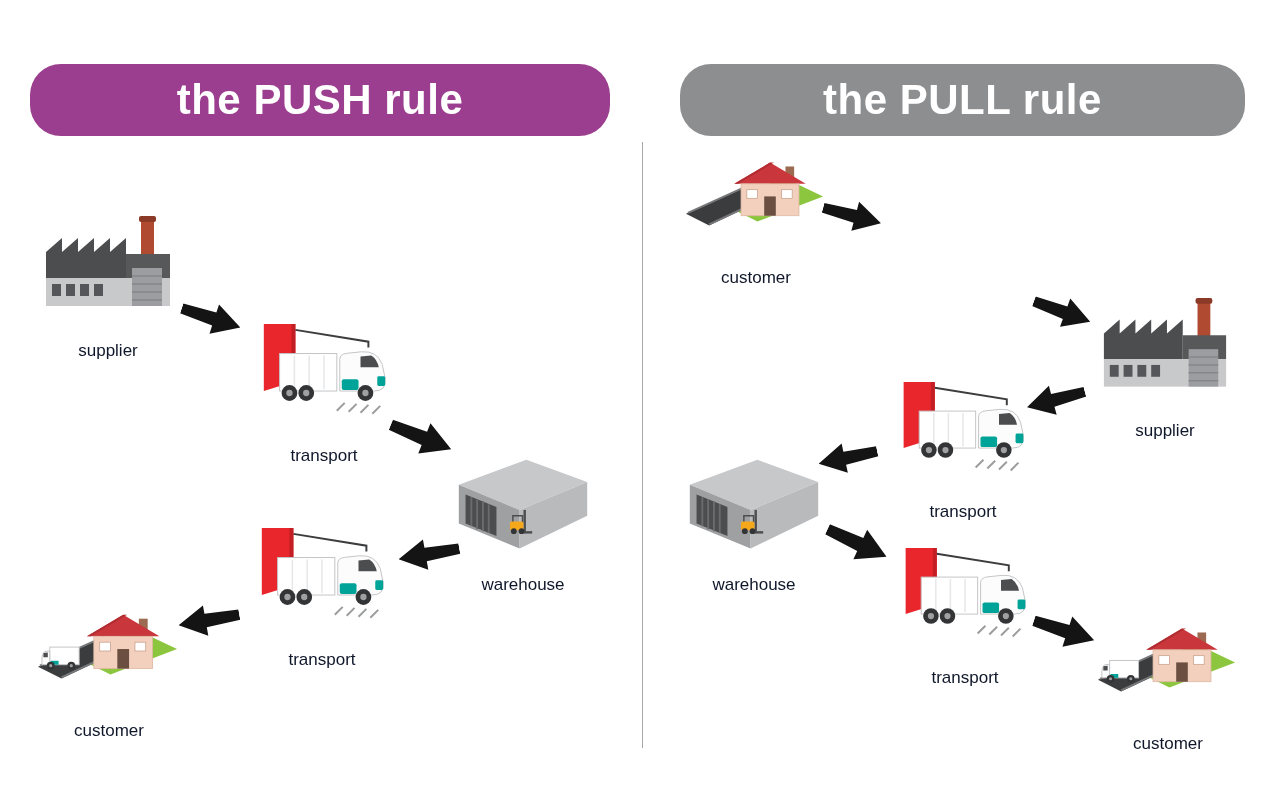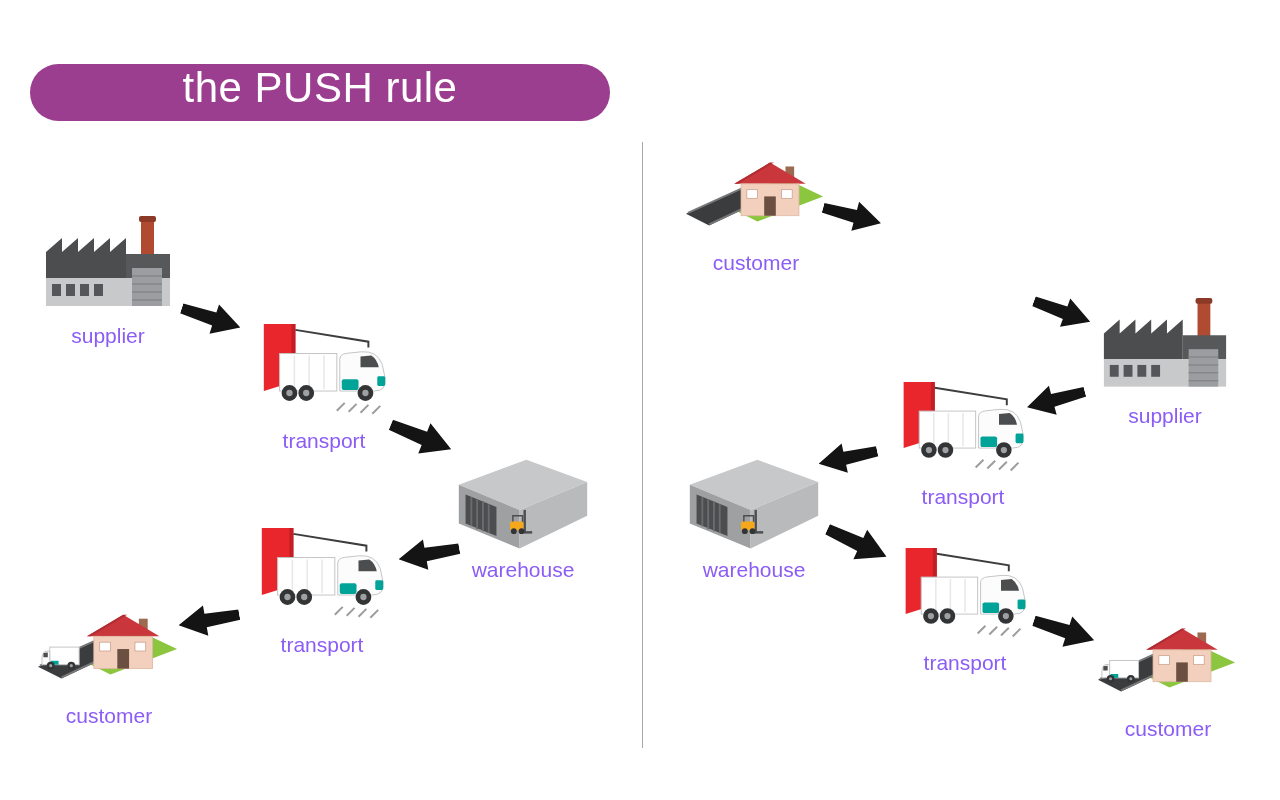--- a/index.html
+++ b/index.html
@@ -1,30 +1,30 @@
 <!DOCTYPE html>
 <html><head>
 <meta charset="utf-8">
 <style>
   * { margin:0; padding:0; box-sizing:border-box; }
   html,body { width:1280px; height:800px; background:#ffffff; overflow:hidden;
               font-family:"Liberation Sans", sans-serif; }
   .canvas { position:absolute; left:0; top:0; width:1280px; height:800px; background:#fff; }
 
-  .header { position:absolute; height:57px; border-radius:31px; display:flex;
-            justify-content:center; color:#fff;
-            font-size:42px; font-weight:400; letter-spacing:0.5px; }
+  .header { position:absolute; height:72px; border-radius:31px; display:flex;
+            align-items:center; justify-content:center; color:#fff;
+            font-size:42px; font-weight:700; letter-spacing:0.5px; }
   .header--push { left:30px;  top:64px; width:580px; background:#9c3e8f; }
   .header--pull { left:680px; top:64px; width:565px; background:#8d8e90; }
 
   .divider { position:absolute; left:642px; top:142px; width:1px; height:606px; background:#a6a7a9; }
 
   .node { position:absolute; display:flex; flex-direction:column; align-items:center; }
   .node svg.icon { display:block; width:100%; height:auto; }
-  .node .label { margin-top:2px; font-size:21px; color:#8b5cf6; white-space:nowrap; }
+  .node .label { margin-top:19px; font-size:17px; color:#0f172a; white-space:nowrap; }
 
   .arrow { position:absolute; }
 </style>
 </head>
 <body>
 
 <svg width="0" height="0" style="position:absolute" aria-hidden="true">
   <defs>
     <symbol id="sym-arrow" viewBox="0 0 72 42">
       <polygon points="0,15 40,13 40,3 72,21 40,39 40,29 0,27" fill="#141414"></polygon>
@@ -159,20 +159,23 @@
       <text transform="translate(15,44) rotate(16)" font-family="Liberation Sans, sans-serif" font-size="9" font-weight="bold" fill="#1b1b1b" letter-spacing="0.5">COMPANY</text>
     </symbol>
   </defs>
 </svg>
 
 <div class="canvas">
 
   <div class="header header--push">
     <span>the PUSH rule</span>
   </div>
+  <div class="header header--pull">
+    <span>the PULL rule</span>
+  </div>
 
   <div class="divider"></div>
 
   <div class="node" style="left:38px; top:210px; width:140px;">
     <svg class="icon" viewBox="0 0 140 112">
         <use href="#sym-factory"></use>
       </svg>
     <div class="label">supplier</div>
   </div>
 

